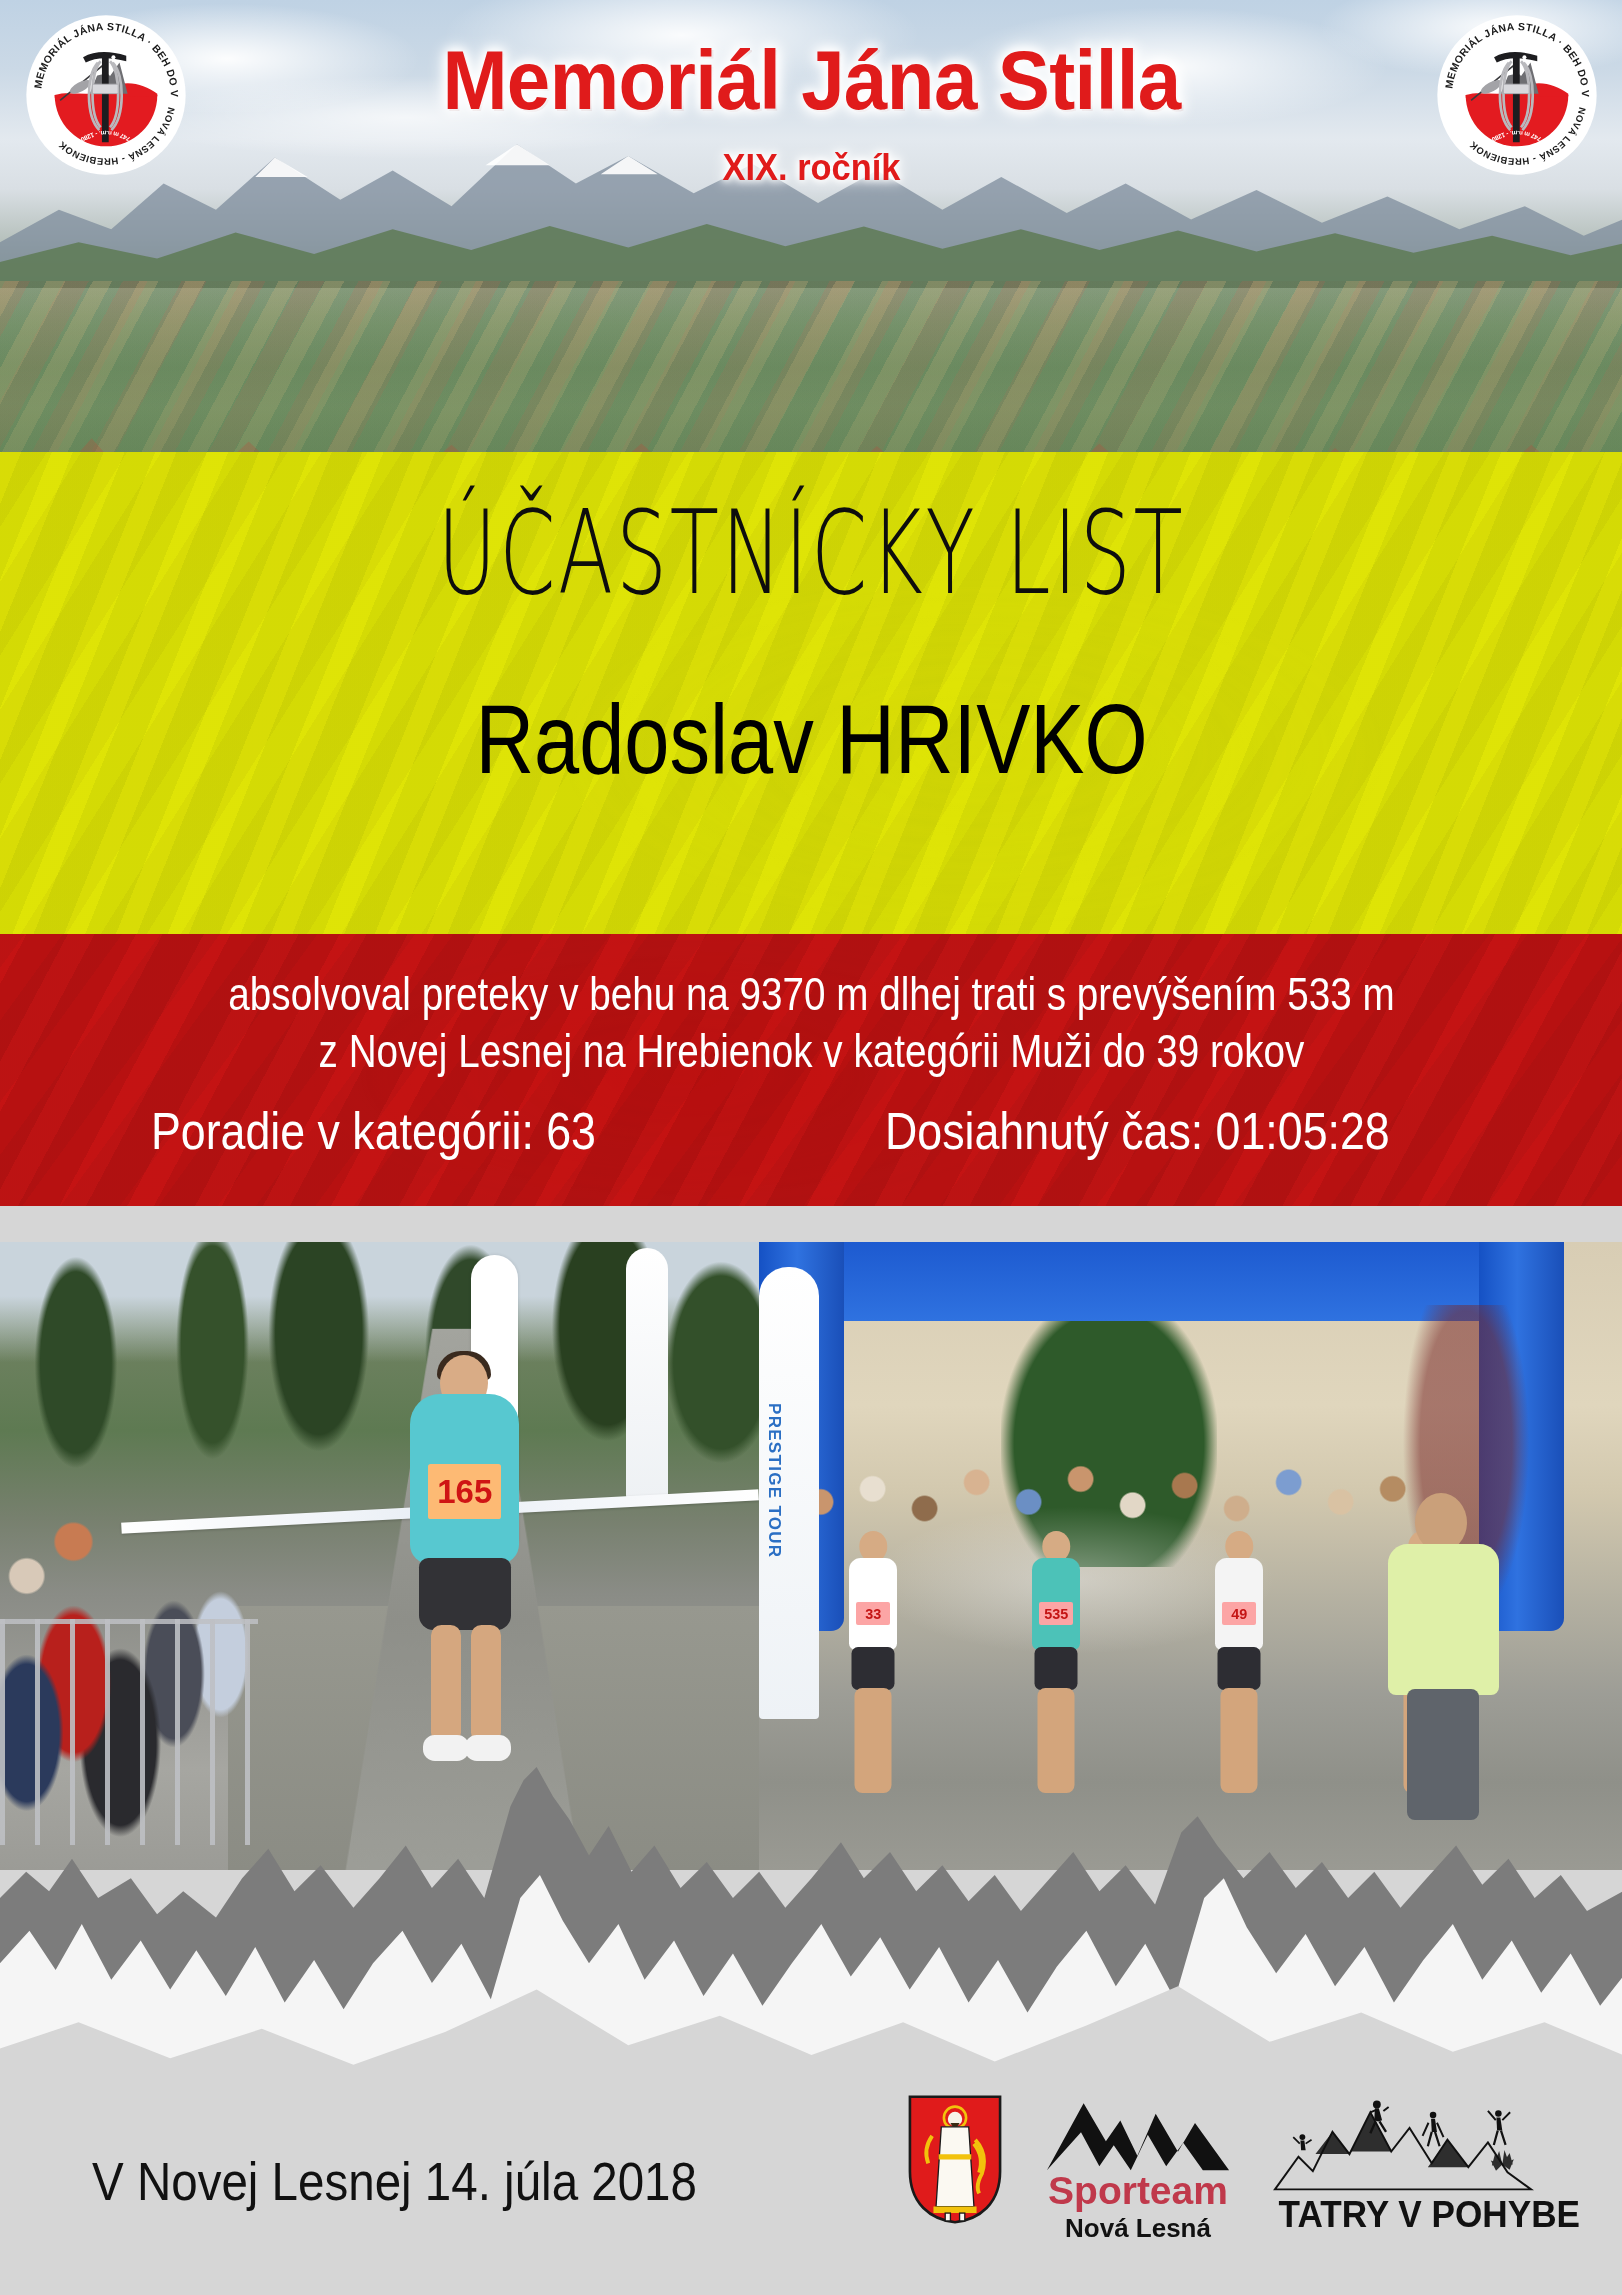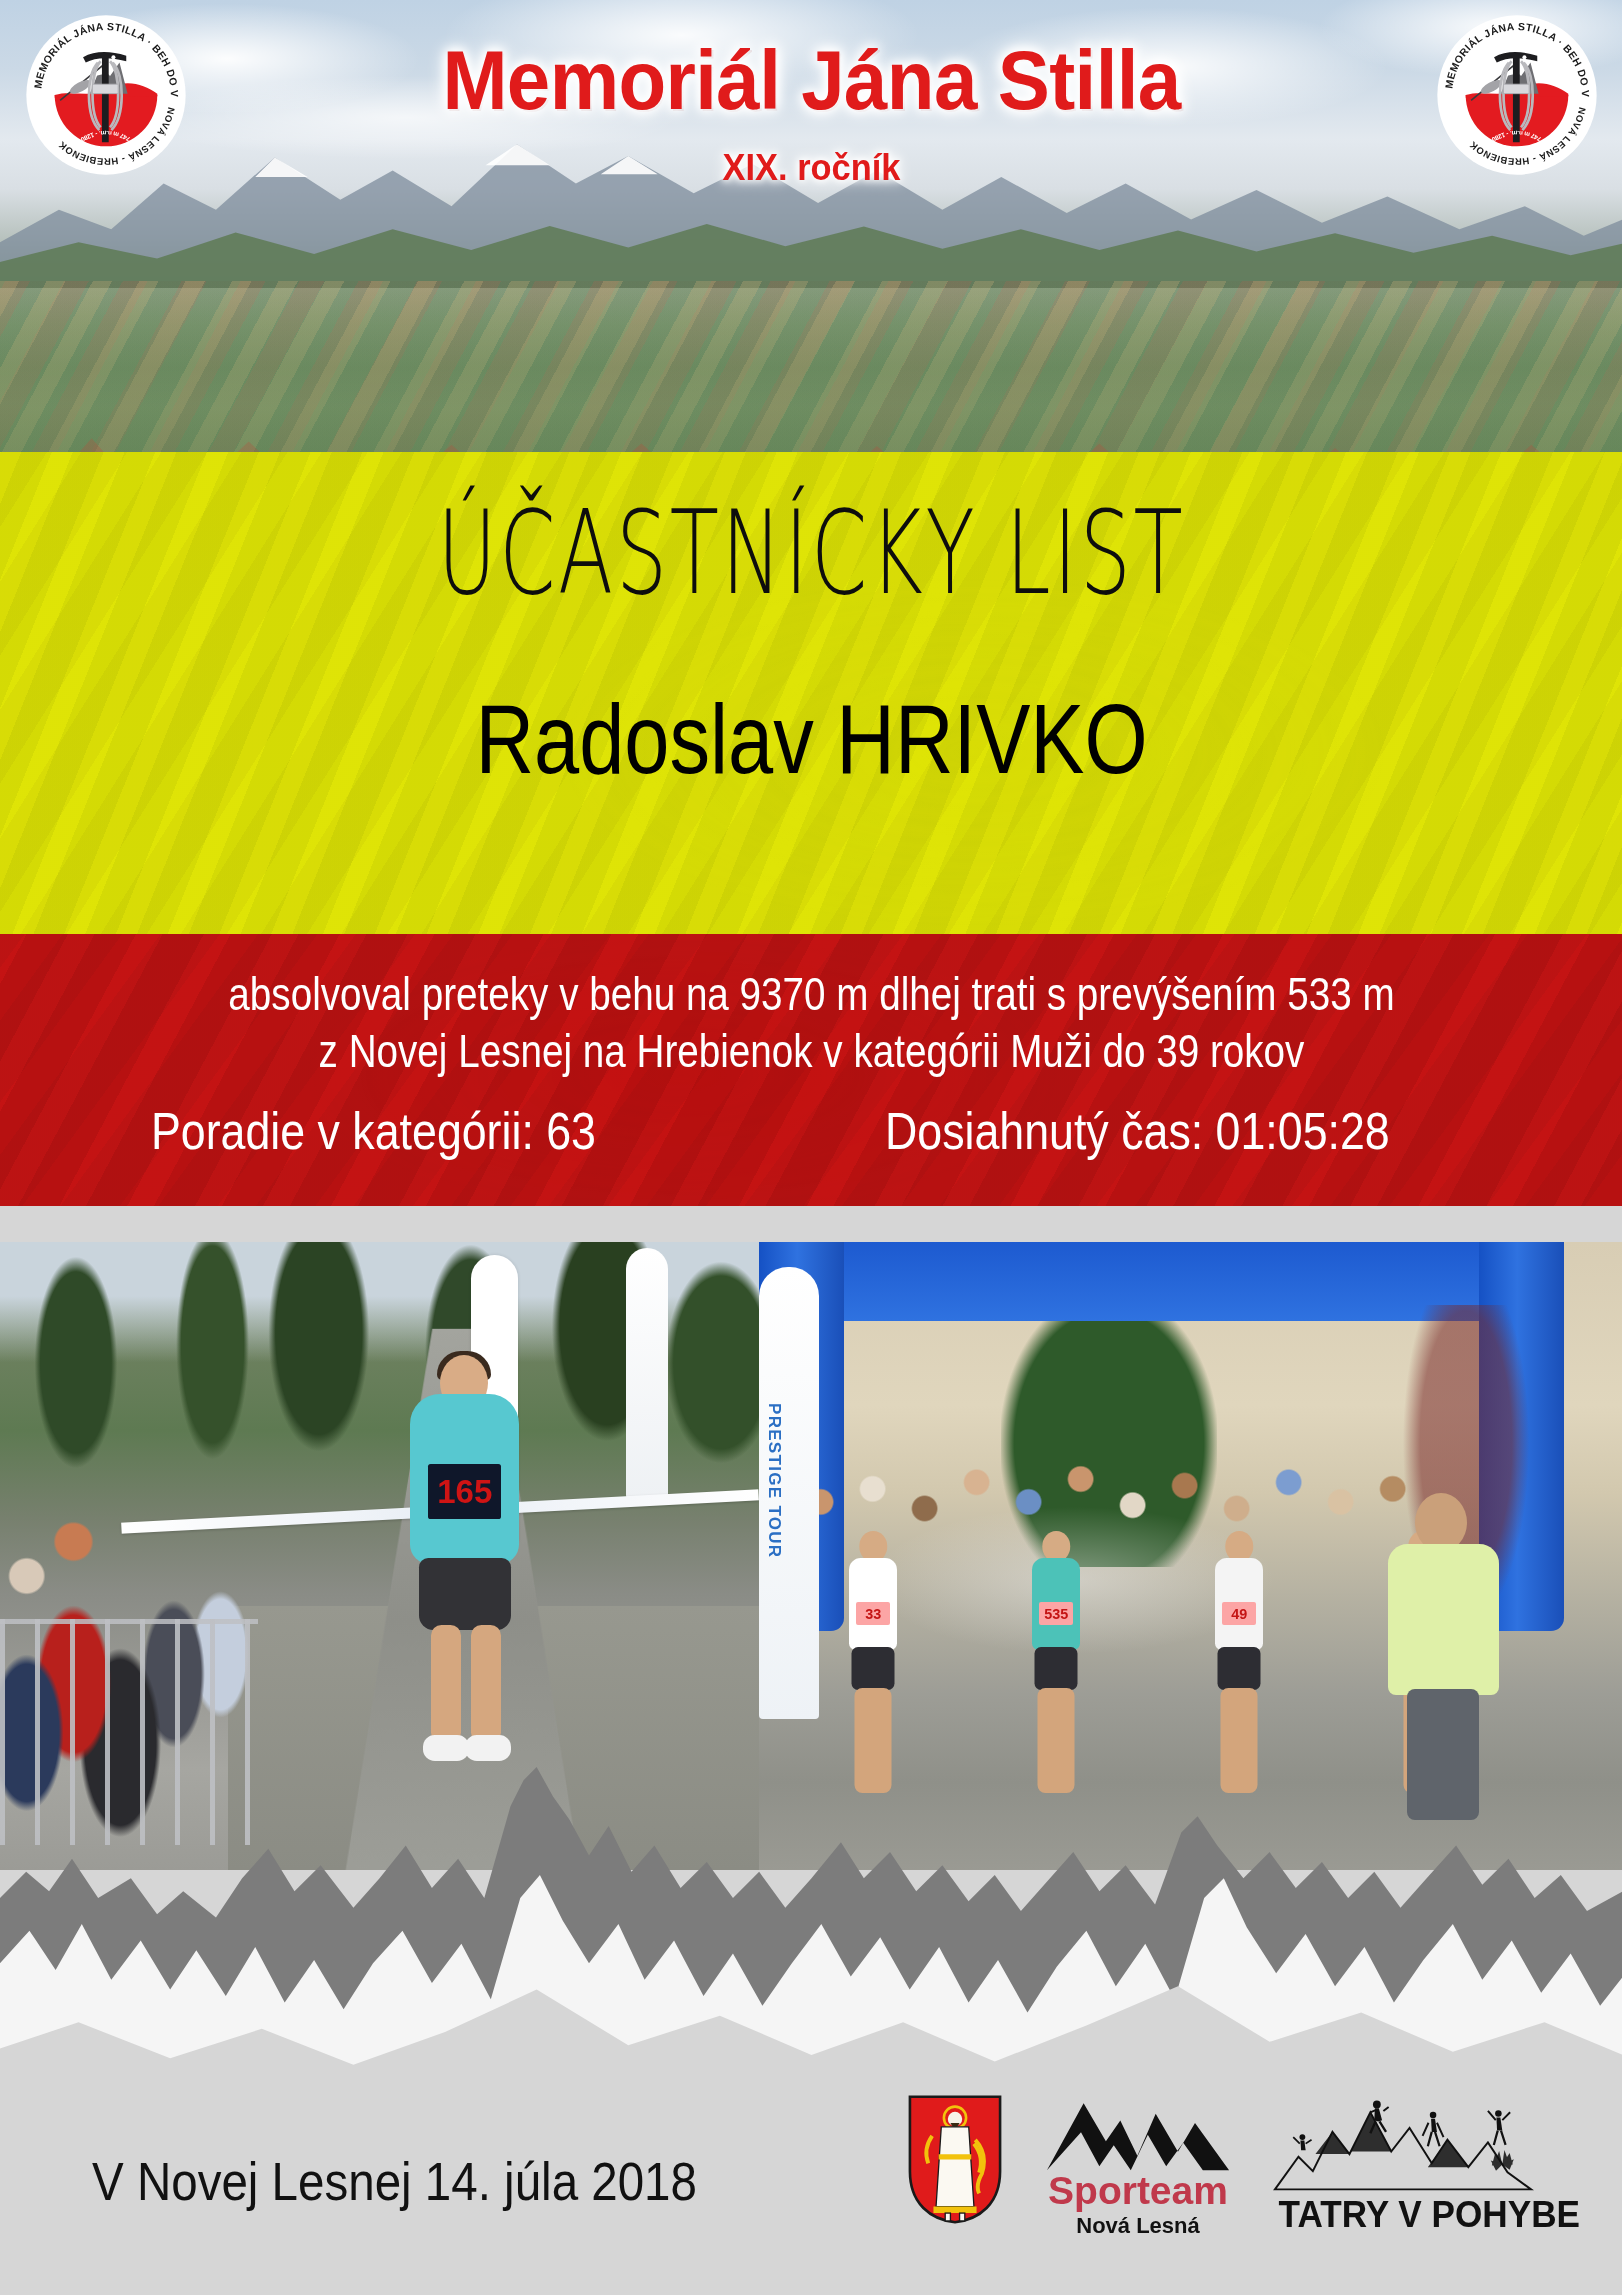--- a/index.html
+++ b/index.html
@@ -262,21 +262,21 @@
   .pl-runner .head {
     position:absolute; left:38px; top:0; width:48px; height:56px;
     background:#d9ac86; border-radius:50%;
   }
   .pl-runner .hair {
     position:absolute; left:35px; top:-3.9px; width:54px; height:29px;
     background:#3a2a1e; border-radius:29px 29px 6.5px 6.5px;
   }
   .pl-runner .bib {
     position:absolute; left:26px; top:109px; width:73px; height:55px;
-    background:#0f172a; border-radius:2.6px;
+    background:#fdba74; border-radius:2.6px;
     color:#cf1414; font-weight:bold; font-size:33px;
     display:flex; align-items:center; justify-content:center;
     font-family:"Liberation Sans",sans-serif;
   }
   .pl-runner .shorts {
     position:absolute; left:17px; top:203px; width:92px; height:72px;
     background:#323236; border-radius:9.2px 9.2px 14.4px 14.4px;
   }
   .pl-runner .legL, .pl-runner .legR {
     position:absolute; top:270px; width:30px; height:118px;
@@ -430,21 +430,21 @@
     display:flex; align-items:flex-start; gap: 39px;
   }
   .sp-coa { width: 98px; height: 131px; }
   .sporteam { width: 190px; text-align:center; }
   .sporteam-mark { width: 190px; height: 79px; }
   .sporteam-word {
     font-size: 39px; font-weight: bold; color:#c0394b;
     font-family:"Liberation Sans",sans-serif; line-height:1; margin-top:-3.9px;
   }
   .sporteam-sub {
-    font-size: 22px; font-weight: bold; color:#111;
+    font-size: 26px; font-weight: bold; color:#111;
     font-family:"Liberation Sans",sans-serif; margin-top:2.6px;
   }
   .tatry { width: 262px; text-align:left; }
   .tatry-mark { width: 262px; height: 98px; }
   .tatry-word {
     font-size: 37px; font-weight:bold; color:#111;
     font-family:"Liberation Sans",sans-serif;
     transform: scaleX(0.95);
     white-space:nowrap;
   }

